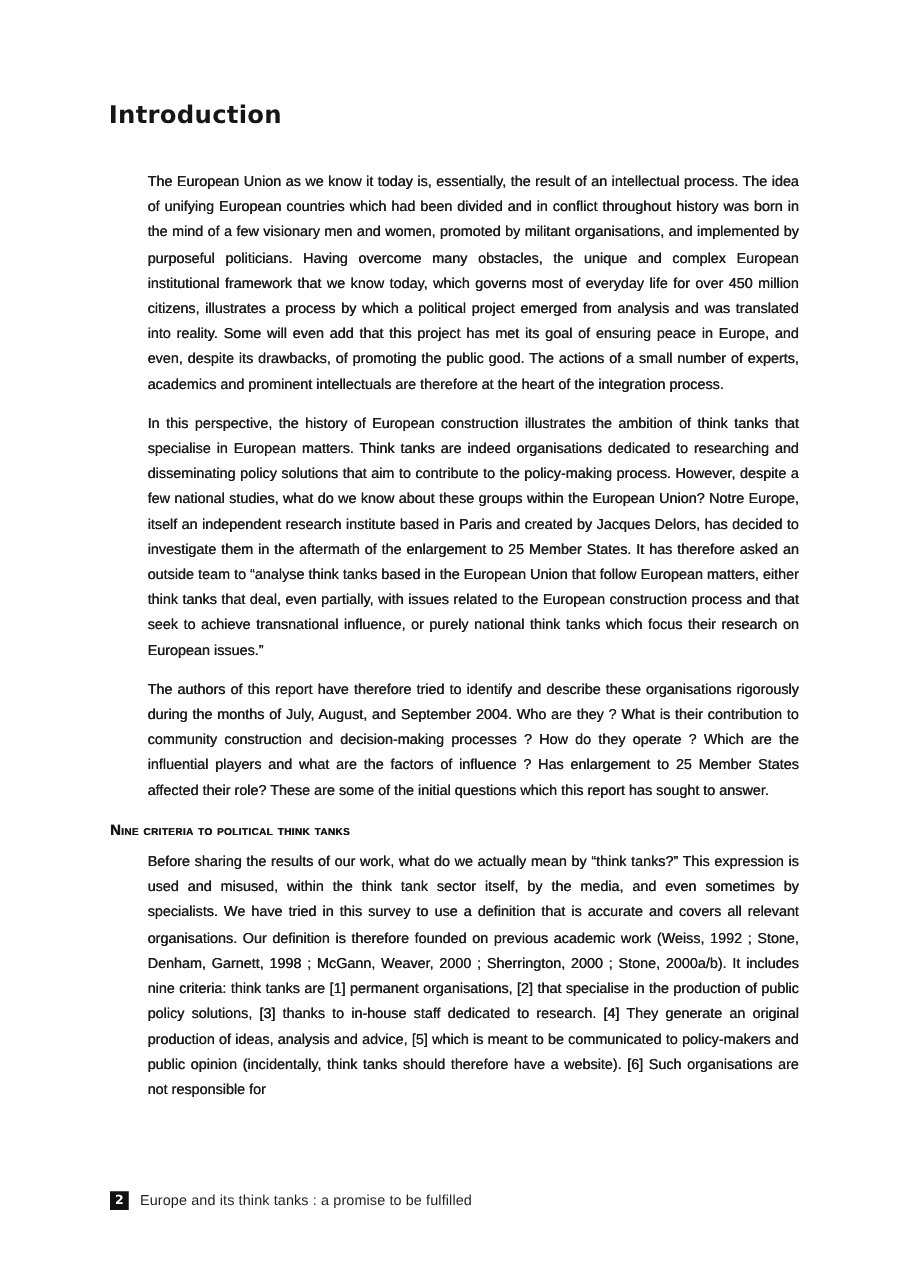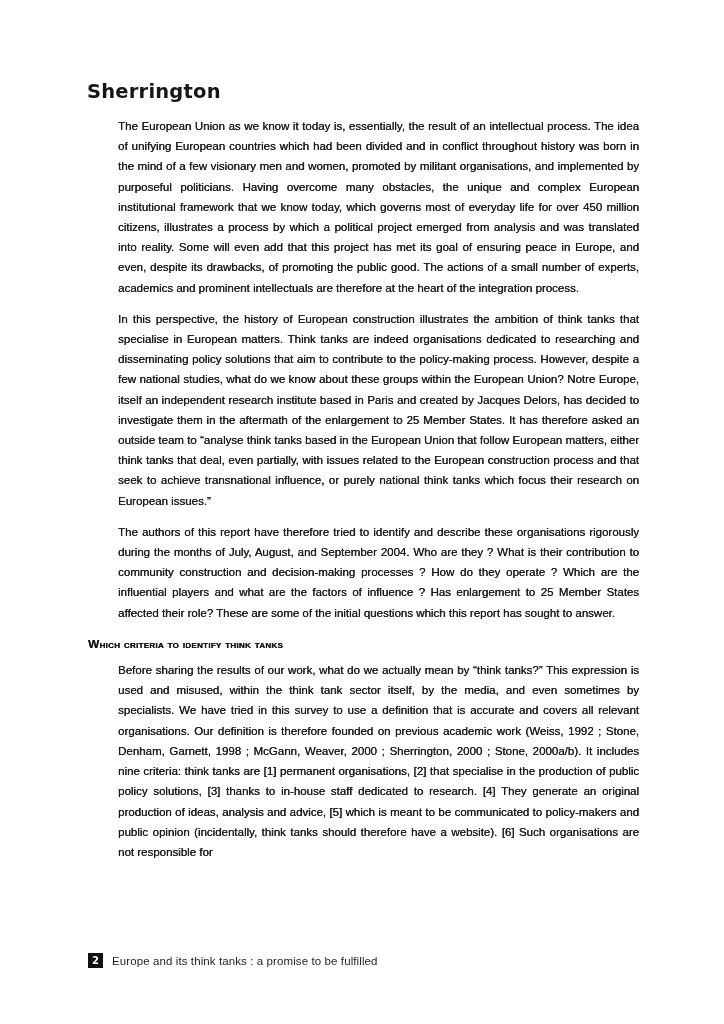--- a/index.html
+++ b/index.html
@@ -22,21 +22,21 @@
     margin: 0;
     font-family: "DejaVu Sans", sans-serif;
     font-size: 19.5px;
     font-weight: 700;
     letter-spacing: 0.2px;
     color: #161616;
   }
   .content {
     position: absolute;
     left: 118px;
-    top: 116px;
+    top: 136px;
     width: 521px;
     color: #1c1c1c;
     font-size: 11.5px;
     line-height: 20.2px;
     text-align: justify;
     text-shadow: 0.3px 0 0 #1c1c1c;
   }
   .content p.para {
     margin: 0 0 11px 0;
   }
@@ -74,31 +74,31 @@
     color: #1f1f1f;
     letter-spacing: 0.1px;
     text-align: center;
   }
 </style>
 </head>
 <body>
 
 <div class="page">
 
-  <h1 class="doc-title">Sherrington</h1>
+  <h1 class="doc-title">Introduction</h1>
 
   <div class="content">
 
     <p class="para">The European Union as we know it today is, essentially, the result of an intellectual process. The idea of unifying European countries which had been divided and in conflict throughout history was born in the mind of a few visionary men and women, promoted by militant organisations, and implemented by purposeful politicians. Having overcome many obstacles, the unique and complex European institutional framework that we know today, which governs most of everyday life for over 450 million citizens, illustrates a process by which a political project emerged from analysis and was translated into reality. Some will even add that this project has met its goal of ensuring peace in Europe, and even, despite its drawbacks, of promoting the public good. The actions of a small number of experts, academics and prominent intellectuals are therefore at the heart of the integration process.</p>
 
     <p class="para">In this perspective, the history of European construction illustrates the ambition of think tanks that specialise in European matters. Think tanks are indeed organisations dedicated to researching and disseminating policy solutions that aim to contribute to the policy-making process. However, despite a few national studies, what do we know about these groups within the European Union? Notre Europe, itself an independent research institute based in Paris and created by Jacques Delors, has decided to investigate them in the aftermath of the enlargement to 25 Member States. It has therefore asked an outside team to “analyse think tanks based in the European Union that follow European matters, either think tanks that deal, even partially, with issues related to the European construction process and that seek to achieve transnational influence, or purely national think tanks which focus their research on European issues.”</p>
 
     <p class="para">The authors of this report have therefore tried to identify and describe these organisations rigorously during the months of July, August, and September 2004. Who are they ? What is their contribution to community construction and decision-making processes ? How do they operate ? Which are the influential players and what are the factors of influence ? Has enlargement to 25 Member States affected their role? These are some of the initial questions which this report has sought to answer.</p>
 
-    <h2 class="section-heading">Which criteria to identify think tanks</h2>
+    <h2 class="section-heading">Nine criteria to political think tanks</h2>
 
     <p class="para">Before sharing the results of our work, what do we actually mean by “think tanks?” This expression is used and misused, within the think tank sector itself, by the media, and even sometimes by specialists. We have tried in this survey to use a definition that is accurate and covers all relevant organisations. Our definition is therefore founded on previous academic work (Weiss, 1992 ; Stone, Denham, Garnett, 1998 ; McGann, Weaver, 2000 ; Sherrington, 2000 ; Stone, 2000a/b). It includes nine criteria: think tanks are [1] permanent organisations, [2] that specialise in the production of public policy solutions, [3] thanks to in-house staff dedicated to research. [4] They generate an original production of ideas, analysis and advice, [5] which is meant to be communicated to policy-makers and public opinion (incidentally, think tanks should therefore have a website). [6] Such organisations are not responsible for</p>
 
   </div>
 
   <div class="footer">
     <span class="page-number">2</span>
     <span class="footer-text">Europe and its think tanks : a promise to be fulfilled</span>
   </div>
 

